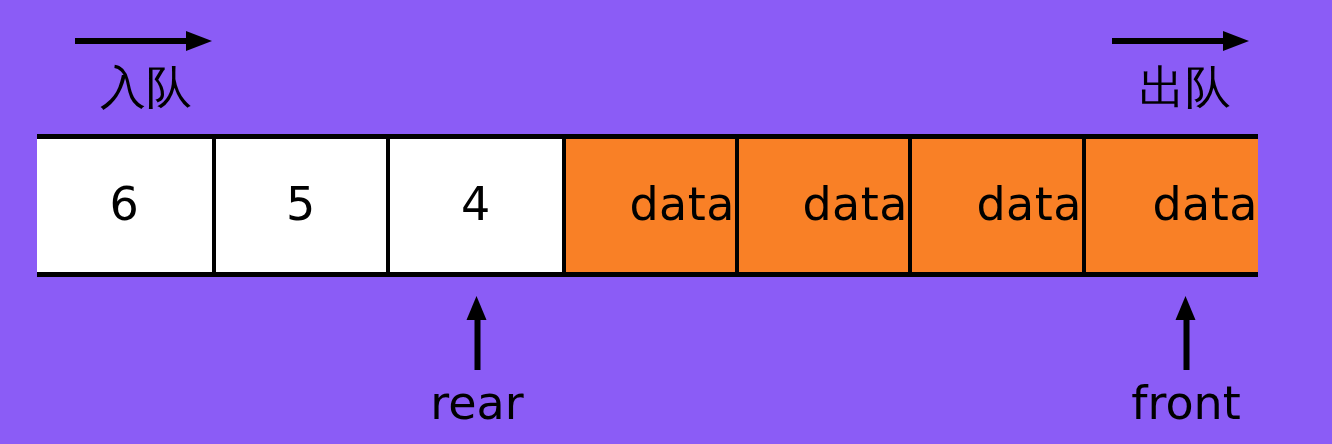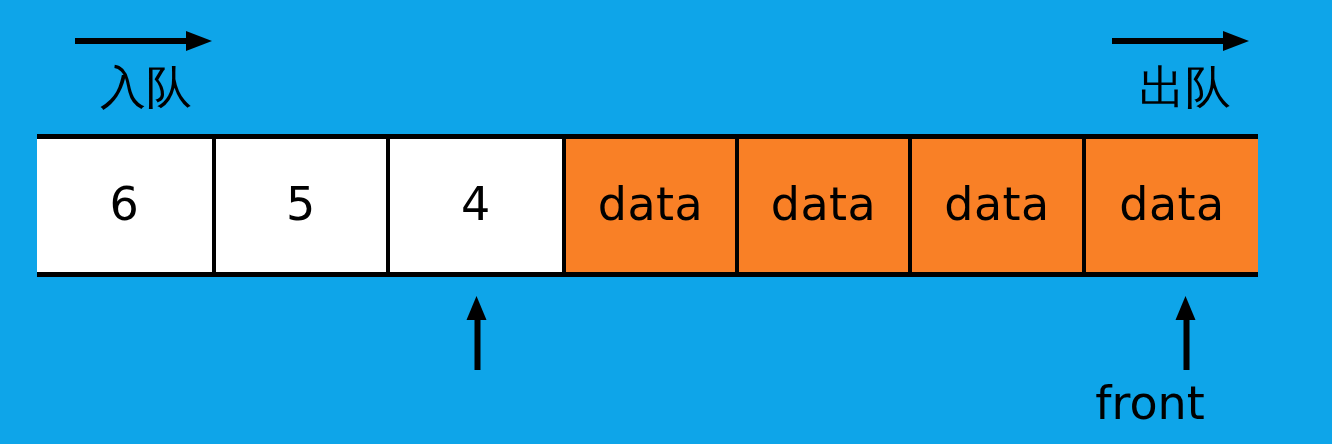--- a/index.html
+++ b/index.html
@@ -7,21 +7,21 @@
     padding: 0;
     background: #ffffff;
   }
   body {
     font-family: "DejaVu Sans", "Liberation Sans", sans-serif;
   }
   #canvas {
     position: relative;
     width: 1332px;
     height: 444px;
-    background: #0ea5e9;
+    background: #8b5cf6;
     overflow: hidden;
   }
 
   
   .h-arrow {
     position: absolute;
     height: 9px;
   }
   .h-arrow .shaft {
     position: absolute;
@@ -83,20 +83,21 @@
     font-size: 46px;
     color: #000000;
     border-left: 4px solid #000000;
     background: #ffffff;
   }
   .cell:first-child {
     border-left: none;
   }
   .cell.filled {
     background: #f98026;
+    justify-content: flex-end;
   }
   .cell .cell-text {
     position: relative;
     top: -2px;
     letter-spacing: 0.5px;
   }
 
   
   .w1 { width: 175px; }
   .w2 { width: 174px; }
@@ -136,21 +137,21 @@
 
   .pointer-label {
     position: absolute;
     font-size: 46px;
     line-height: 1;
     color: #000000;
     white-space: nowrap;
     transform: translateX(-50%);
   }
   #label-rear  { left: 477px;  top: 380px; }
-  #label-front { left: 1150px; top: 380px; }
+  #label-front { left: 1186px; top: 380px; }
 </style>
 </head>
 <body>
 
 <div id="canvas">
 
   <div class="h-arrow" id="arrow-enqueue">
     <div class="shaft"></div>
     <div class="head"></div>
   </div>
@@ -183,20 +184,21 @@
     </div>
     <div class="cell w7 filled">
       <span class="cell-text">data</span>
     </div>
   </div>
 
   <div class="v-arrow" id="pointer-rear">
     <div class="v-head"></div>
     <div class="v-shaft"></div>
   </div>
+  <div class="pointer-label" id="label-rear">rear</div>
 
   <div class="v-arrow" id="pointer-front">
     <div class="v-head"></div>
     <div class="v-shaft"></div>
   </div>
   <div class="pointer-label" id="label-front">front</div>
 
 </div>
 
 </body></html>

